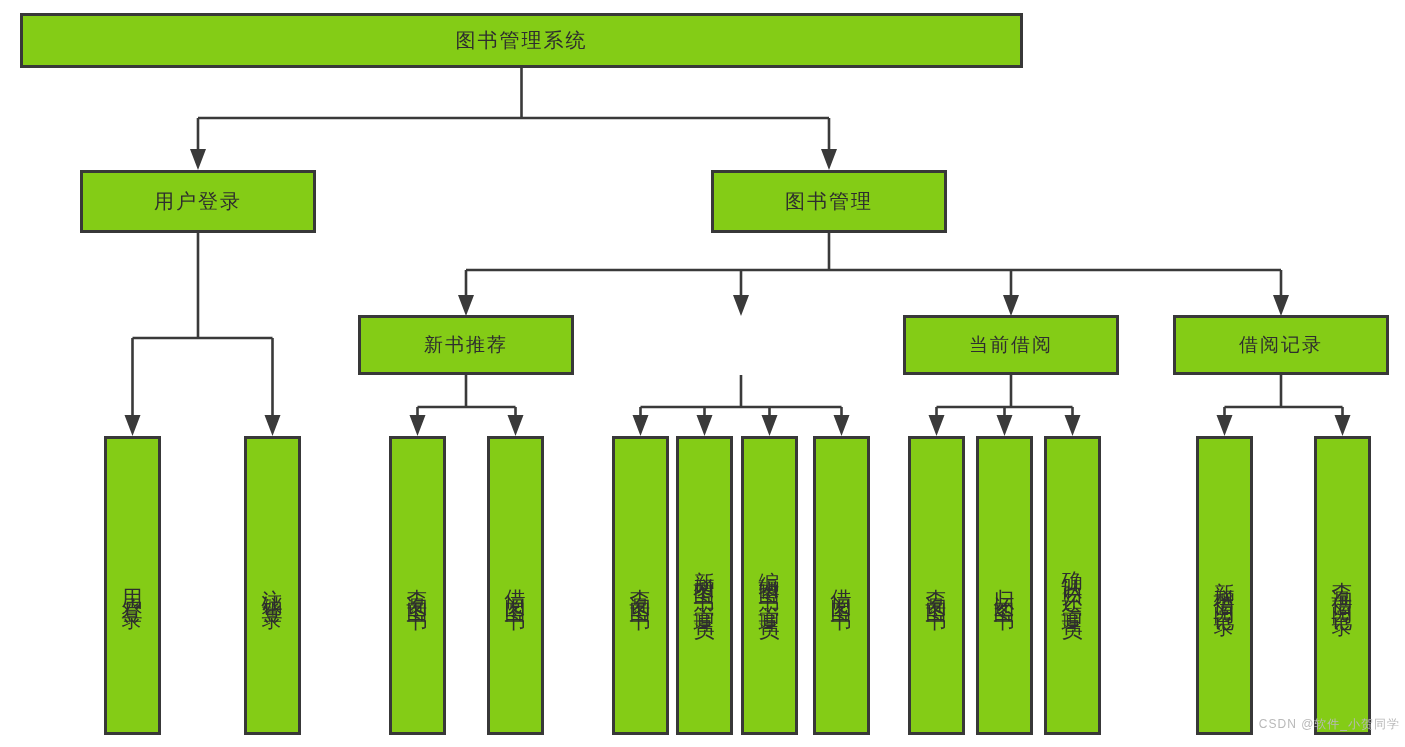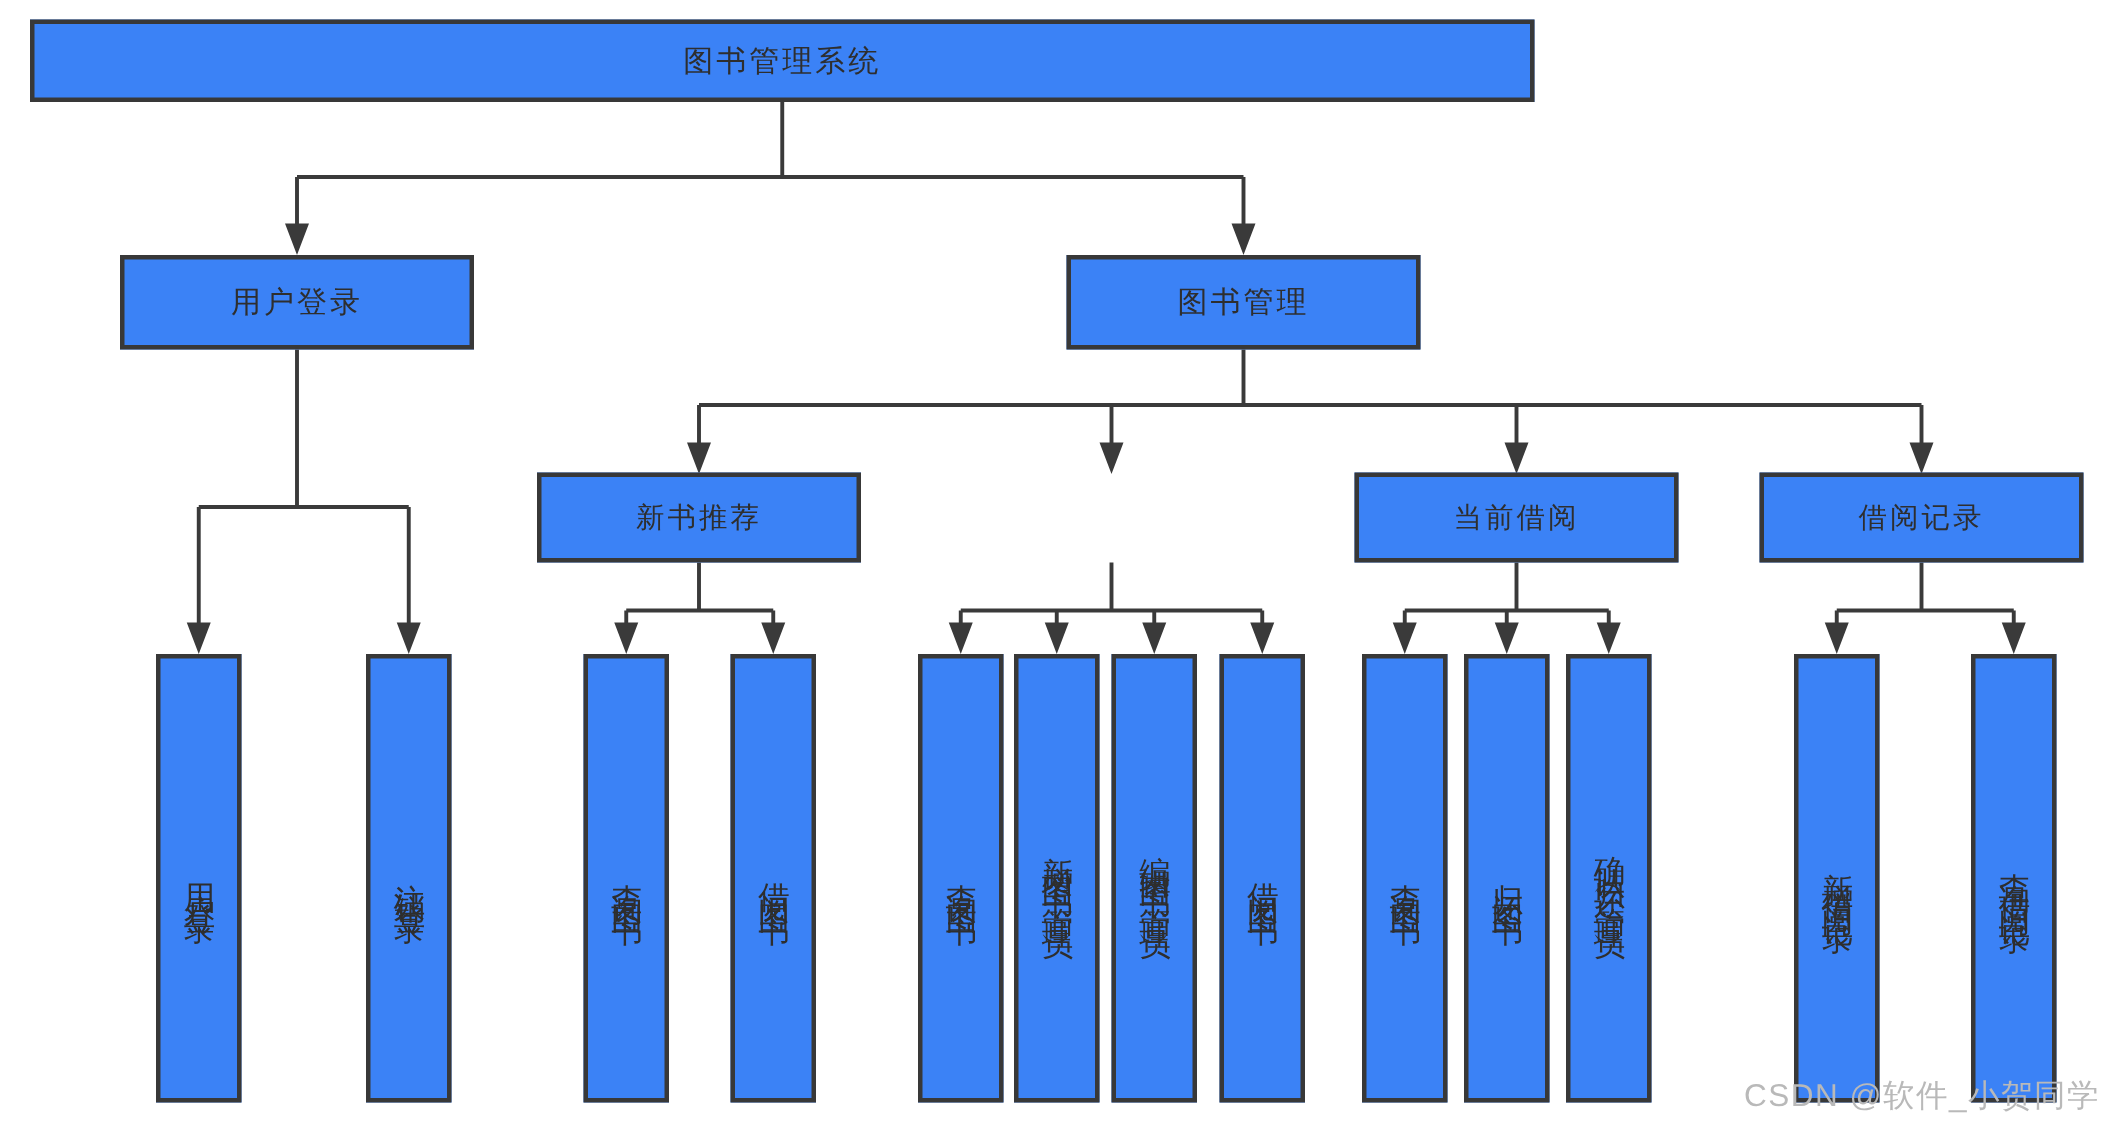--- a/index.html
+++ b/index.html
@@ -12,21 +12,21 @@
     overflow: hidden;
   }
   .connectors {
     position: absolute;
     left: 0; top: 0;
     z-index: 1;
   }
   .node {
     position: absolute;
     box-sizing: border-box;
-    background: #3b82f6;
+    background: #84cc16;
     border: 3px solid #383838;
     display: flex;
     align-items: center;
     justify-content: center;
     color: #2e2e2e;
     z-index: 2;
   }
   .h-label {
     font-size: 20px;
     letter-spacing: 2px;
@@ -40,21 +40,21 @@
     letter-spacing: 7px;
     line-height: 1;
     white-space: nowrap;
   }
   .watermark {
     position: absolute;
     top: 716px;
     right: 5px;
     z-index: 5;
     color: #b9b9b9;
-    font-size: 21px;
+    font-size: 12px;
     letter-spacing: 1px;
     white-space: nowrap;
   }
 </style>
 </head>
 <body>
 
 <div class="canvas">
 
   <svg class="connectors" width="1405" height="747" viewBox="0 0 1405 747" xmlns="http://www.w3.org/2000/svg">

